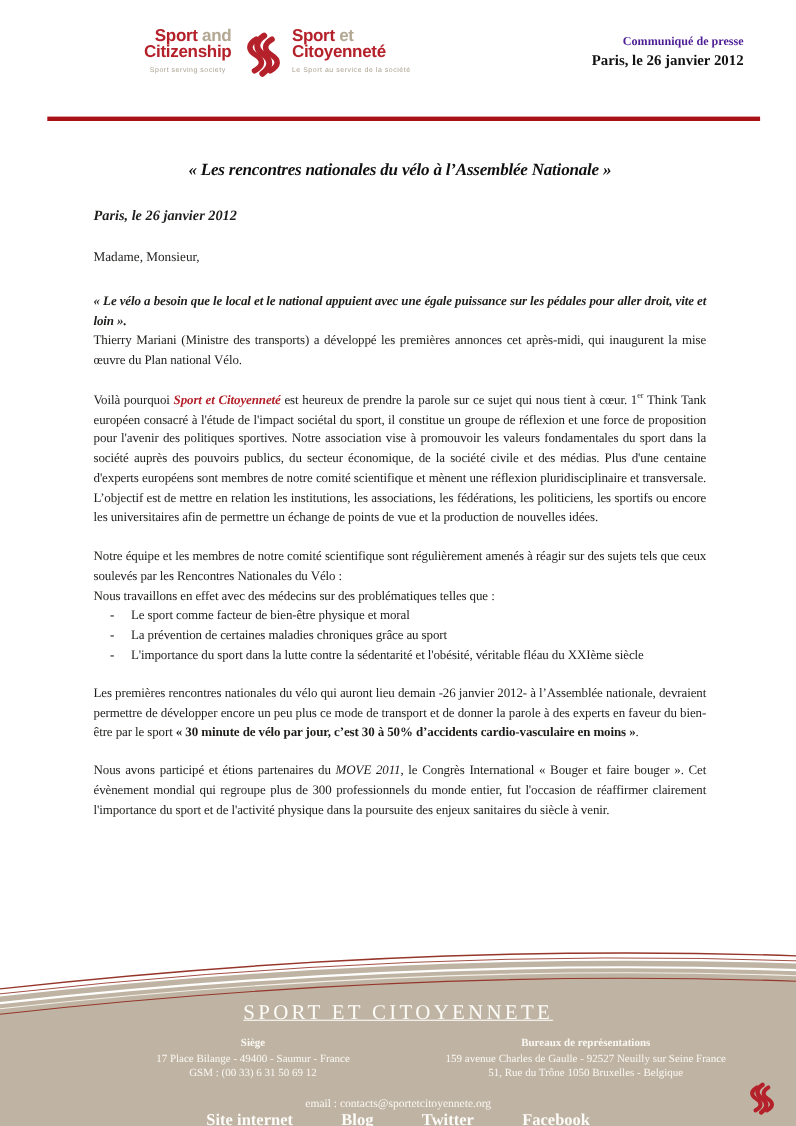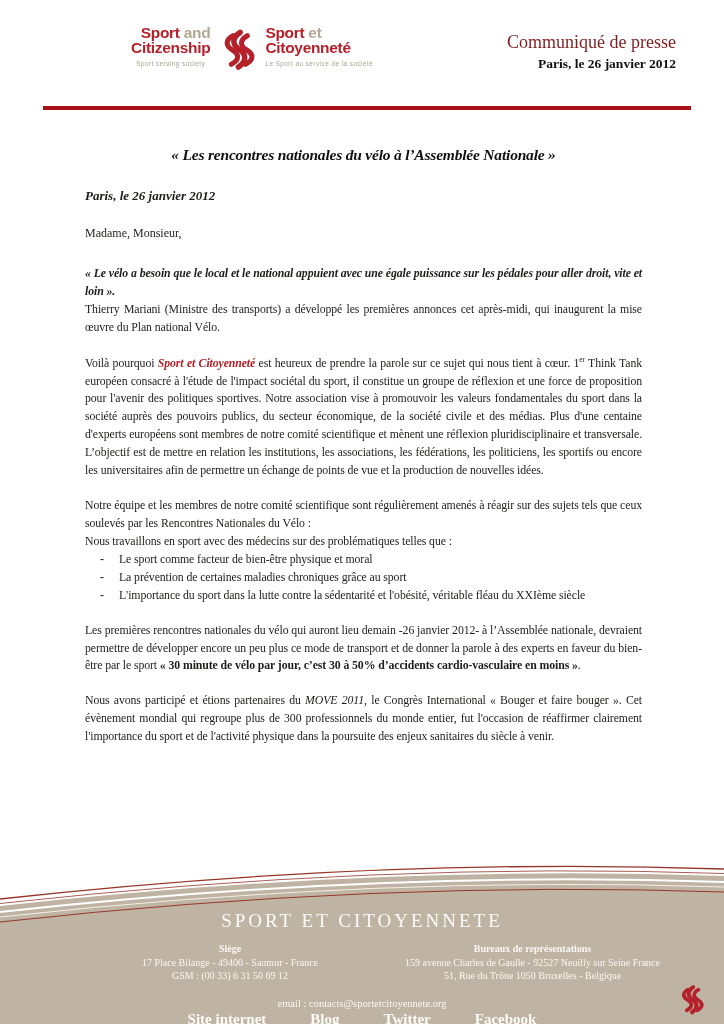--- a/index.html
+++ b/index.html
@@ -17,21 +17,21 @@
   }
   .logo-red{color:#b5212a;}
   .logo-tan{color:#b3a894;}
   .logo-tag{
     font-family:"Liberation Sans",sans-serif;font-size:6.3px;
     color:#a99f8e;letter-spacing:0.5px;margin-top:5px;text-align:center;white-space:nowrap;
   }
   .sss-mark{margin:2px 6px 0 6px;}
   .logo-fr{text-align:left;margin-left:4px;}
   .press{position:absolute;top:32px;right:48px;left:auto;text-align:right;display:block;}
-  .press-label{font-weight:normal;font-size:18px;color:#7f1d1d;}
+  .press-label{font-weight:bold;font-size:11px;color:#4c1d95;}
   .press-date{font-weight:bold;font-size:13.5px;color:#111;margin-top:3px;}
   .rule{position:absolute;top:106px;left:43px;width:648px;height:3.5px;background:#a81117;}
   
   .content{position:absolute;top:110px;left:85px;width:557px;}
   .doc-title{
     margin:36px 0 0 0;text-align:center;font-size:15.5px;
     font-weight:bold;font-style:italic;color:#101010;letter-spacing:-0.2px;
   }
   .dateline{margin:24px 0 0 0;font-weight:bold;font-style:italic;font-size:13px;}
   .salutation{margin:22px 0 0 0;font-size:12px;}
@@ -47,21 +47,21 @@
   .list{margin:0;font-size:11.8px;line-height:1.52;letter-spacing:-0.1px;}
   .li{display:flex;}
   .li .dash{flex:0 0 34px;text-align:center;font-weight:bold;}
   .li .li-text{flex:1;padding-right:10px;}
   
   .ftr{position:absolute;left:0;bottom:0;width:724px;height:164px;color:#faf8f3;}
   .ftr svg.arc{position:absolute;top:0;left:0;display:block;}
   .band{position:absolute;top:69px;left:0;right:0;bottom:0;background:#bfb4a3;}
   .ftr-title{
     position:absolute;top:50px;left:0;width:724px;text-align:center;
-    font-size:19px;letter-spacing:3px;color:#fdfcf9;font-family:"Liberation Serif",serif;
+    font-size:19px;letter-spacing:3px;color:#fdfcf9;font-family:"Liberation Serif",serif;text-decoration:underline;
   }
   .col{position:absolute;top:82px;text-align:center;font-size:10px;line-height:1.35;}
   .col .col-head{font-weight:bold;}
   .col-siege{left:55px;width:350px;}
   .col-bureaux{left:385px;width:295px;}
   .ftr-email{position:absolute;top:138px;left:0;width:724px;text-align:center;font-size:10.5px;}
   .ftr-links{
     position:absolute;top:151px;left:0;width:724px;
     display:flex;justify-content:center;gap:44px;
   }
@@ -112,21 +112,21 @@
 
     <p class="para first">
       <span class="bq">« Le vélo a besoin que le local et le national appuient avec une égale puissance sur les pédales pour aller droit, vite et loin ».</span>
       <span class="blk">Thierry Mariani (Ministre des transports) a développé les premières annonces cet après-midi, qui inaugurent la mise œuvre du Plan national Vélo.</span>
     </p>
 
     <p class="para"><span>Voilà pourquoi </span><span class="brand">Sport et Citoyenneté</span><span> est heureux de prendre la parole sur ce sujet qui nous tient à cœur. 1</span><sup>er</sup><span> Think Tank européen consacré à l'étude de l'impact sociétal du sport, il constitue un groupe de réflexion et une force de proposition pour l'avenir des politiques sportives. Notre association vise à promouvoir les valeurs fondamentales du sport dans la société auprès des pouvoirs publics, du secteur économique, de la société civile et des médias. Plus d'une centaine d'experts européens sont membres de notre comité scientifique et mènent une réflexion pluridisciplinaire et transversale. L’objectif est de mettre en relation les institutions, les associations, les fédérations, les politiciens, les sportifs ou encore les universitaires afin de permettre un échange de points de vue et la production de nouvelles idées.</span></p>
 
     <p class="para">
       <span class="blk">Notre équipe et les membres de notre comité scientifique sont régulièrement amenés à réagir sur des sujets tels que ceux soulevés par les Rencontres Nationales du Vélo :</span>
-      <span class="blk">Nous travaillons en sport avec des médecins sur des problématiques telles que :</span>
+      <span class="blk">Nous travaillons en effet avec des médecins sur des problématiques telles que :</span>
     </p>
 
     <div class="list">
       <div class="li">
           <span class="dash">-</span>
           <span class="li-text">Le sport comme facteur de bien-être physique et moral</span>
         </div>
       <div class="li">
           <span class="dash">-</span>
           <span class="li-text">La prévention de certaines maladies chroniques grâce au sport</span>

